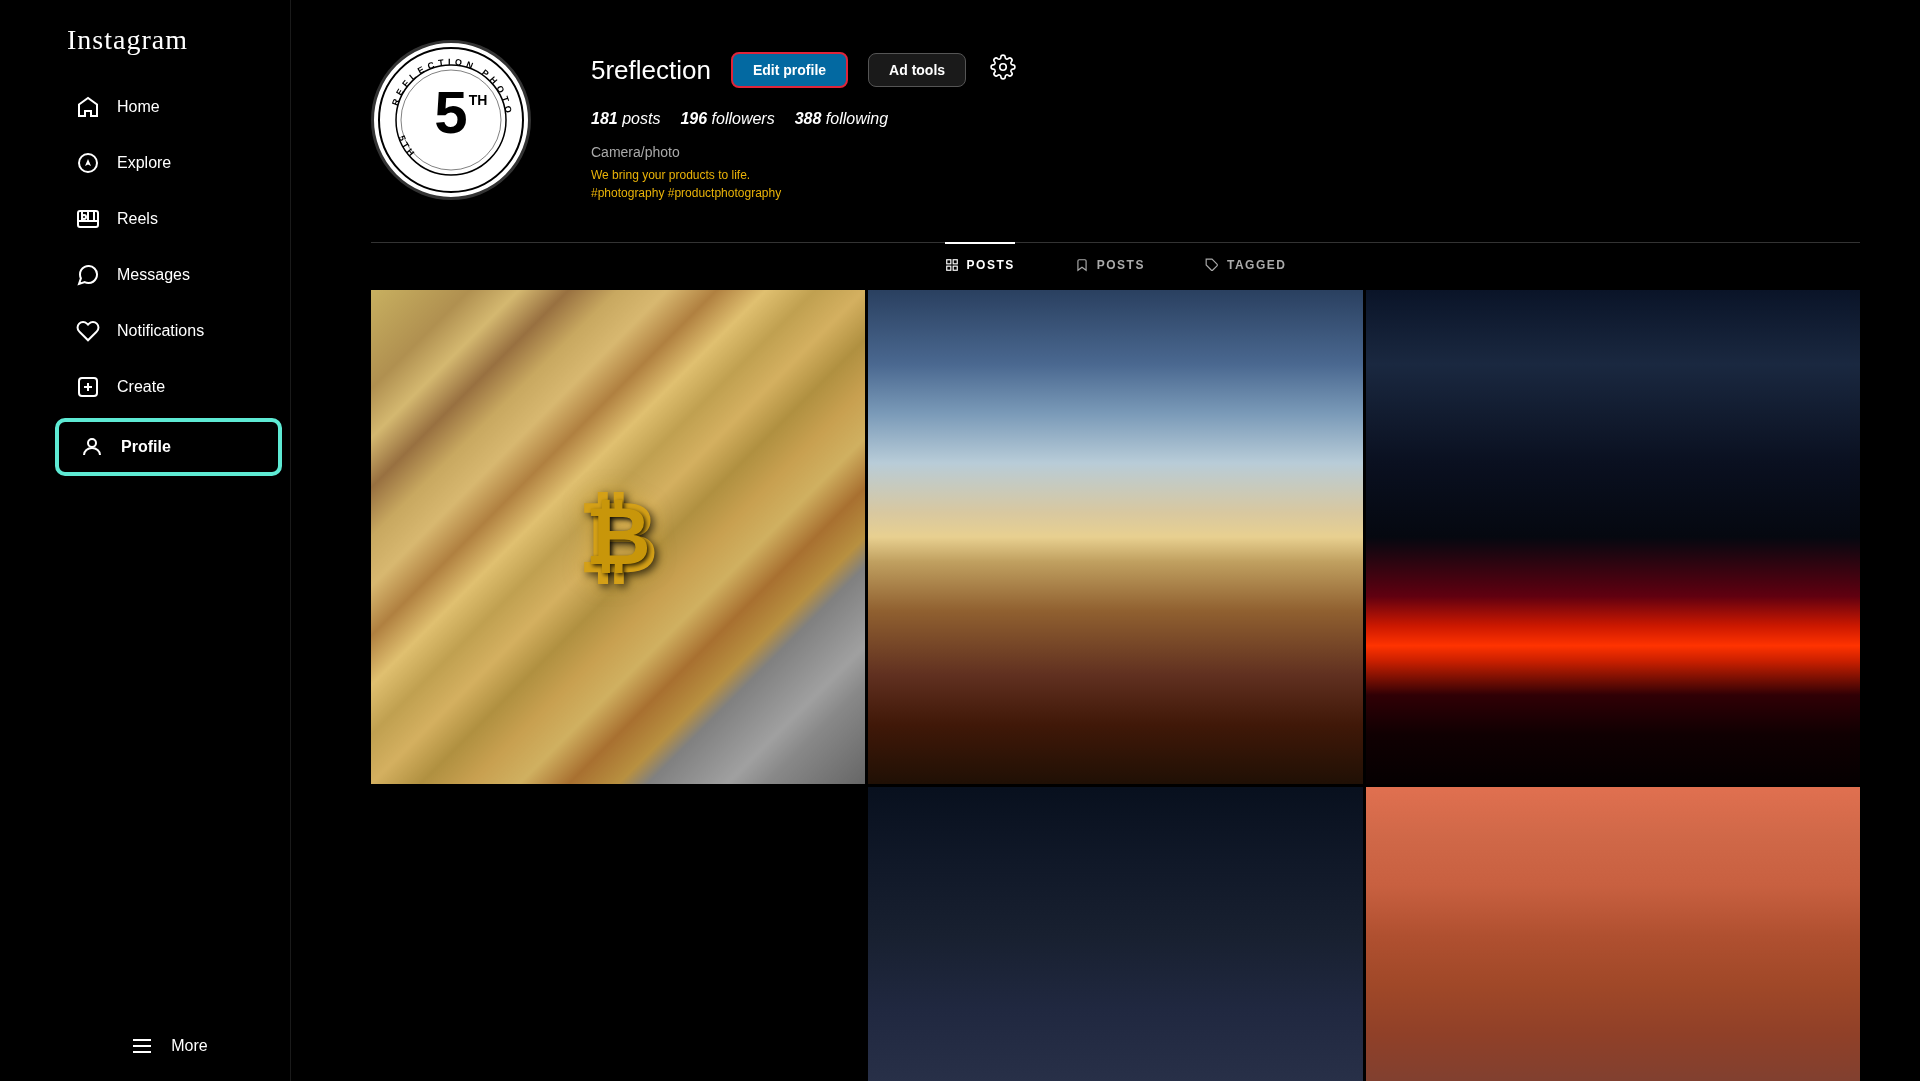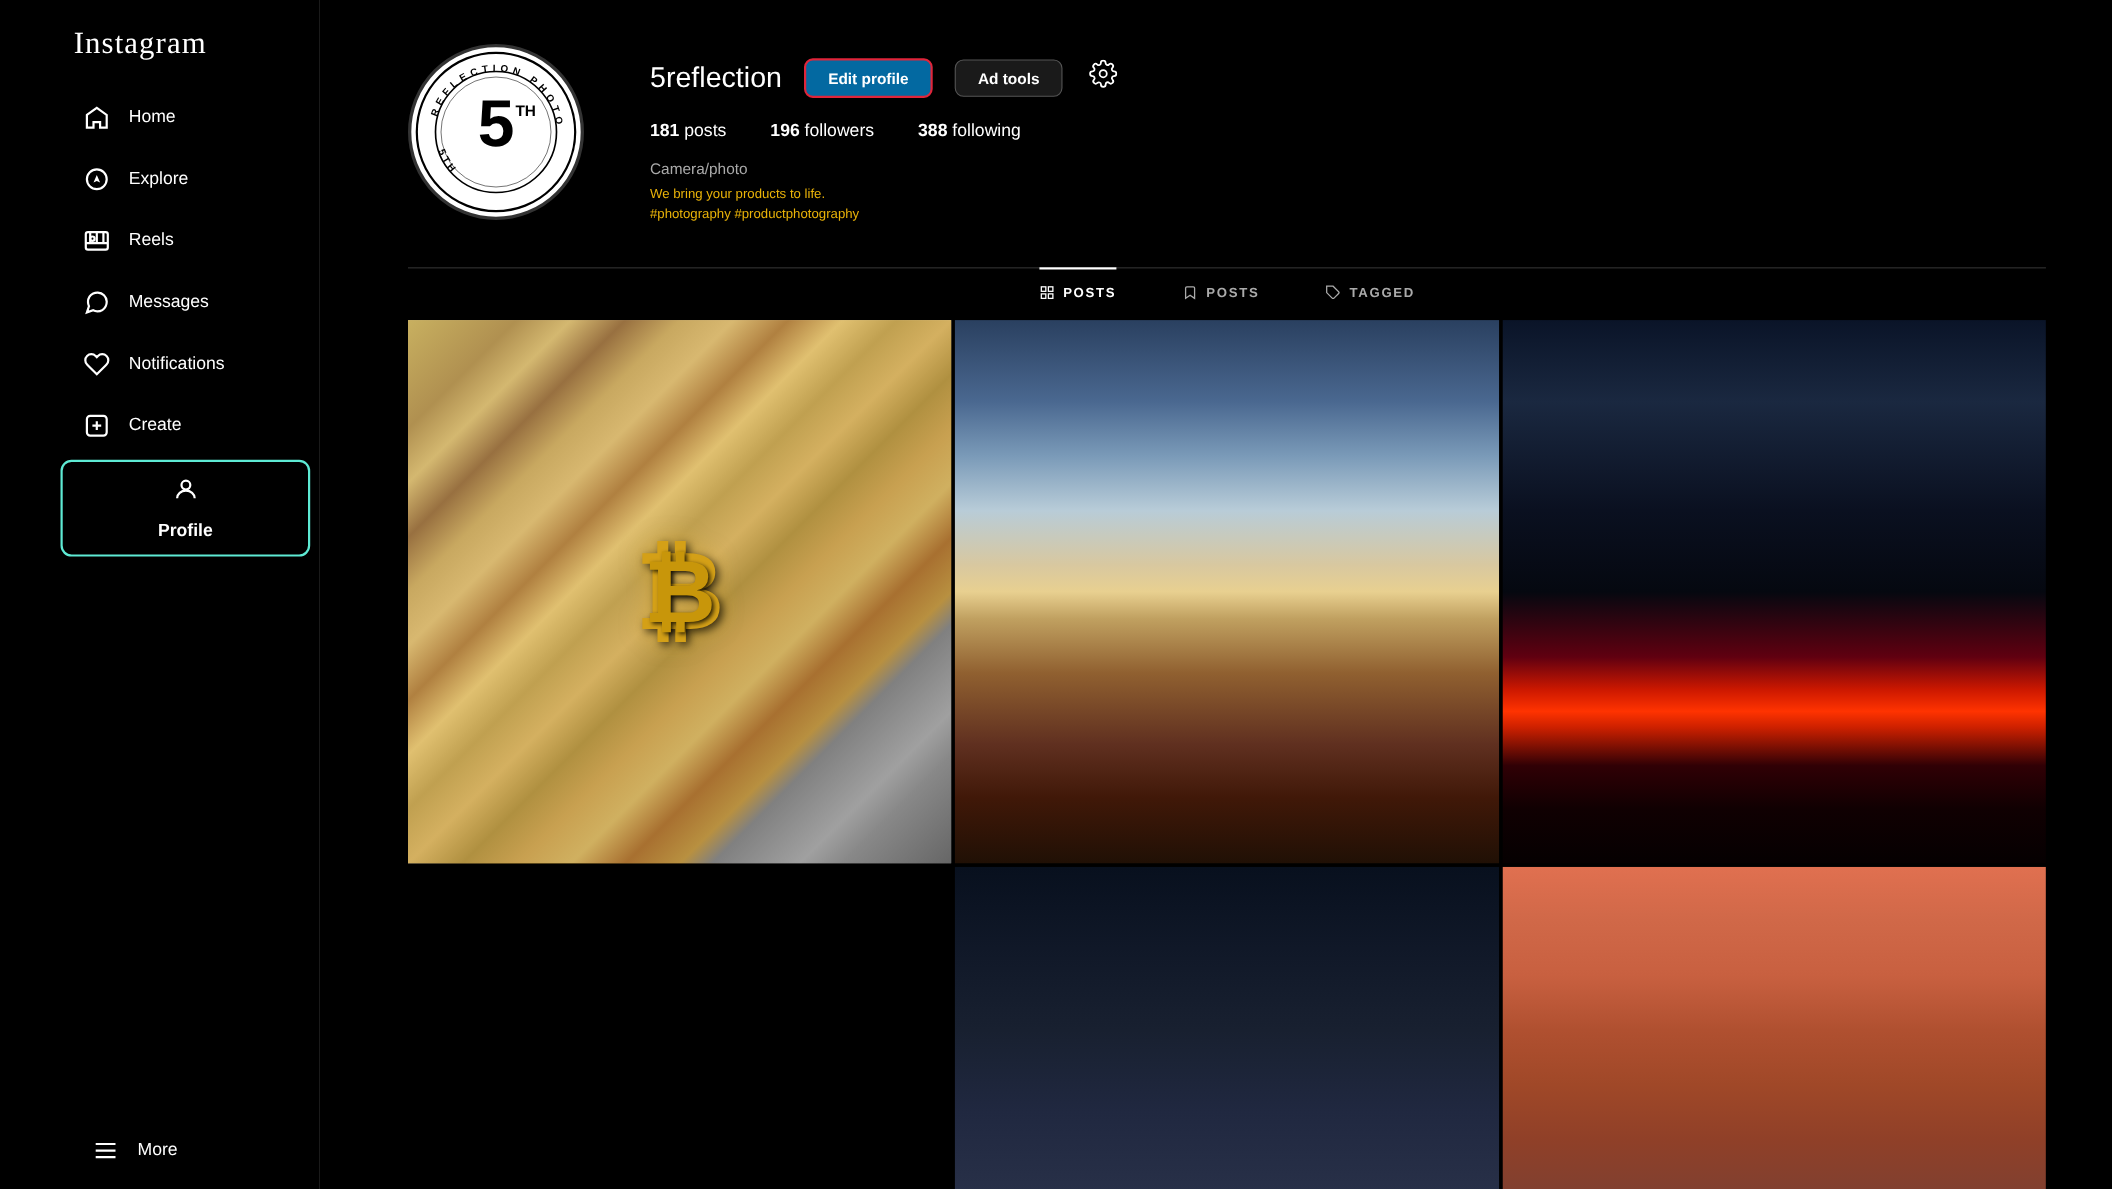--- a/index.html
+++ b/index.html
@@ -46,23 +46,22 @@
       border-radius: 10px;
       cursor: pointer;
       font-size: 16px;
       font-weight: 400;
       color: #fff;
       transition: background 0.15s;
       margin: 2px 8px;
       position: relative;
     }
     .nav-item.active {
-      border: 2px solid #5eead4;
+      border: 4px solid #5eead4;
       font-weight: 700;
-      flex-direction: column;
     }
     .nav-icon {
       width: 26px;
       height: 26px;
       display: flex;
       align-items: center;
       justify-content: center;
       flex-shrink: 0;
     }
     .nav-item .nav-label {
@@ -74,20 +73,21 @@
     .sidebar-more {
       padding: 12px 28px;
       font-size: 16px;
       cursor: pointer;
       display: flex;
       align-items: center;
       gap: 16px;
       color: #fff;
       margin: 2px 8px;
       border-radius: 10px;
+      justify-content: center;
     }
 
     
     .main-content {
       flex: 1;
       background: #000;
       overflow-y: auto;
       padding: 40px 60px 40px 80px;
     }
 
@@ -148,22 +148,23 @@
     .btn-settings {
       background: none;
       border: none;
       color: #fff;
       font-size: 24px;
       cursor: pointer;
       padding: 4px;
     }
     .profile-stats {
       display: flex;
-      gap: 40px;
+      gap: 20px;
       margin-bottom: 16px;
+      font-style: italic;
     }
     .stat-item {
       font-size: 16px;
       color: #fff;
     }
     .stat-item strong {
       font-weight: 700;
     }
     .profile-name {
       font-size: 15px;

